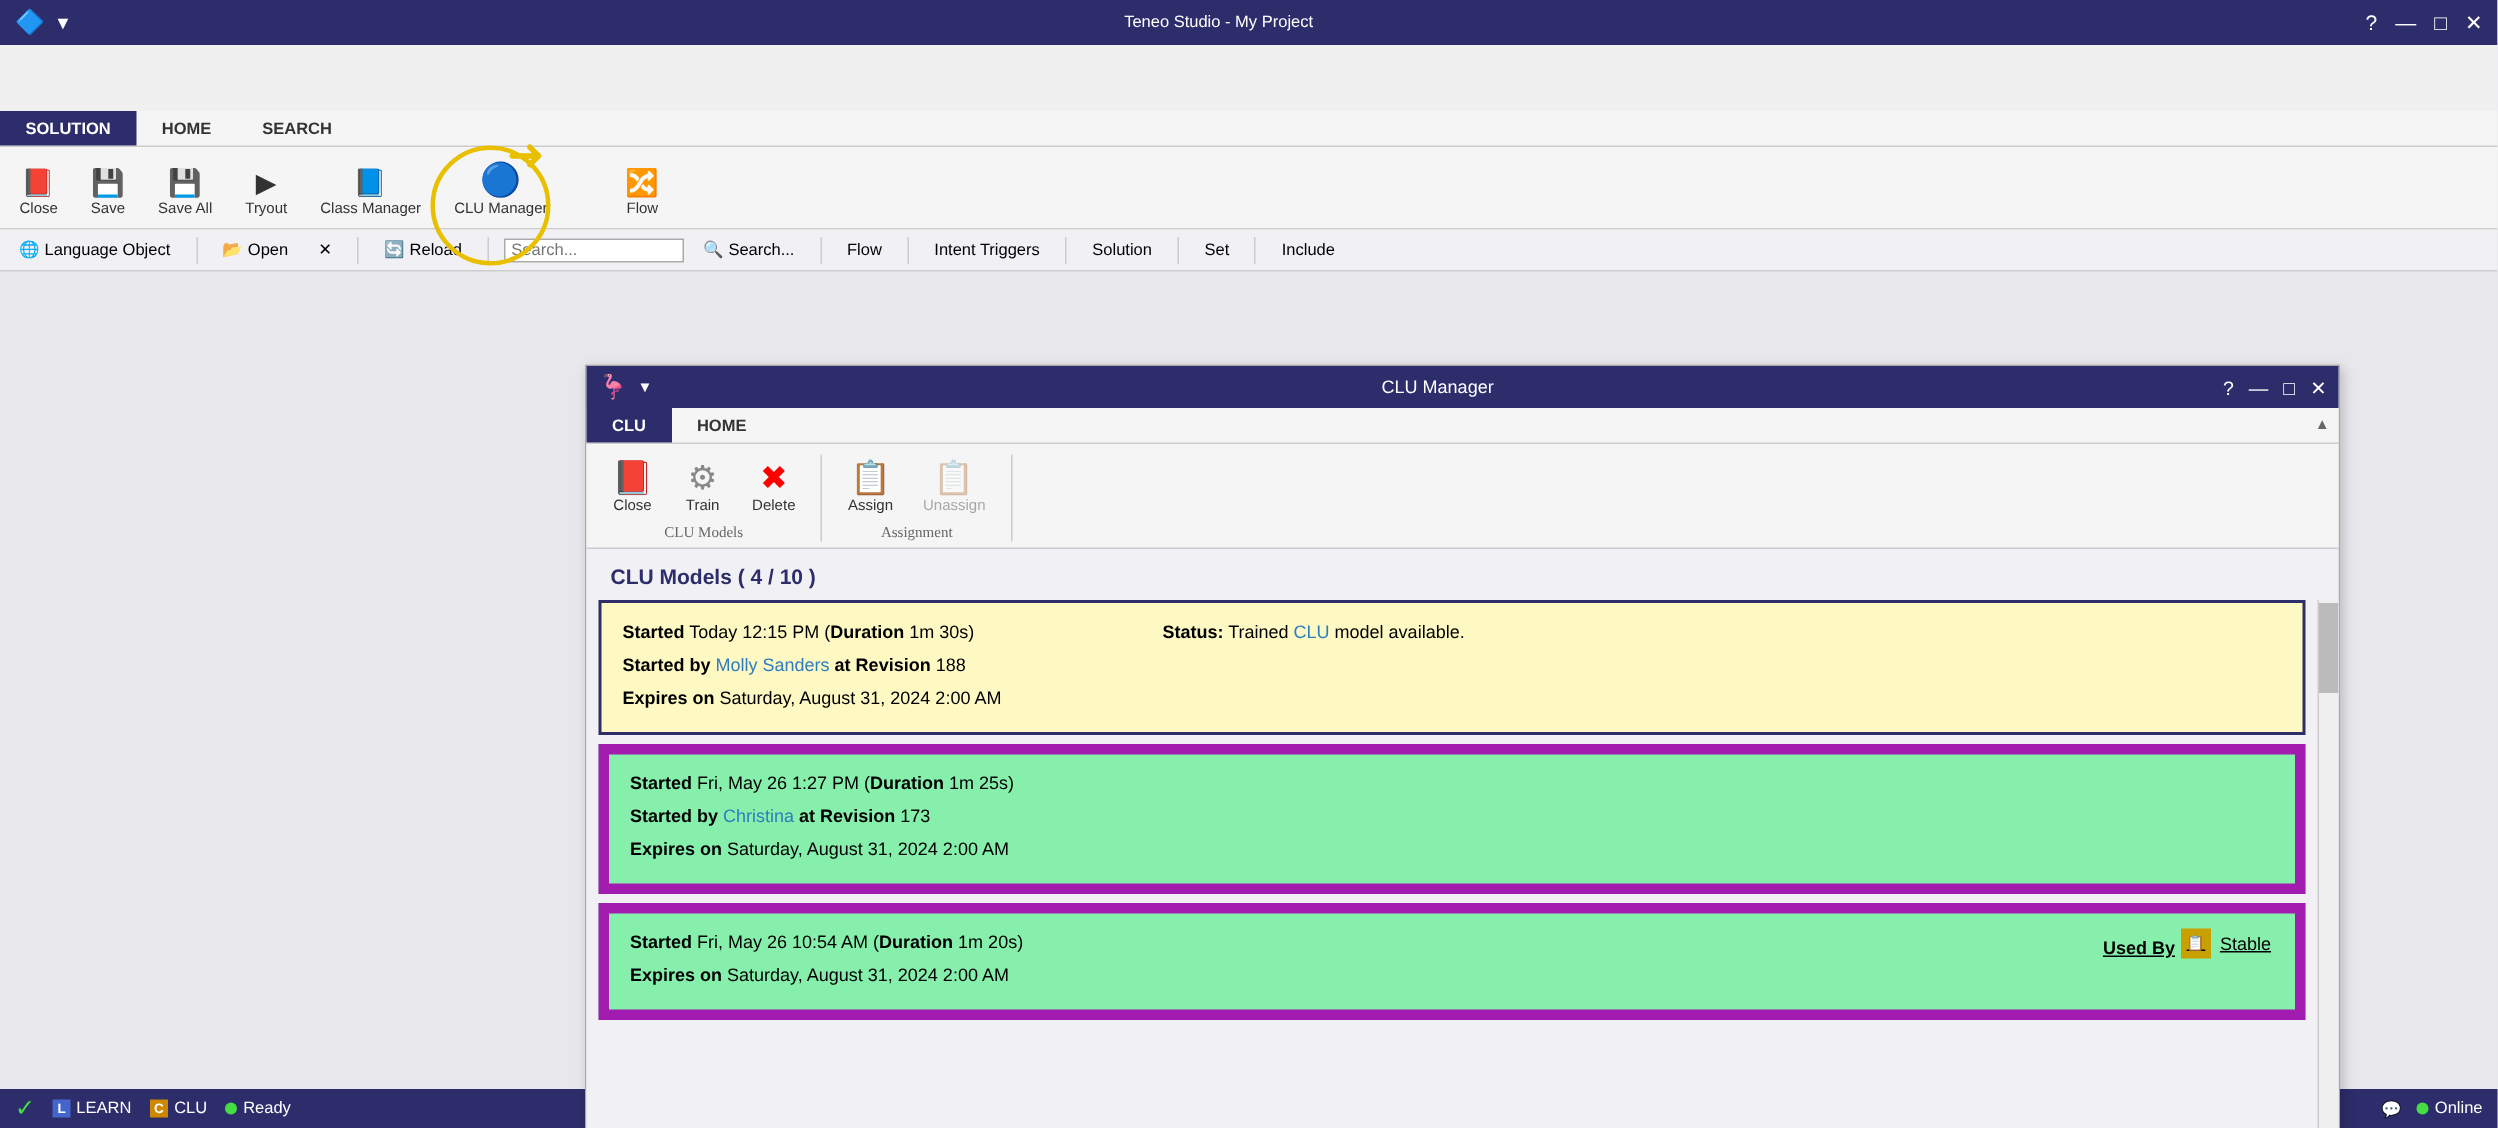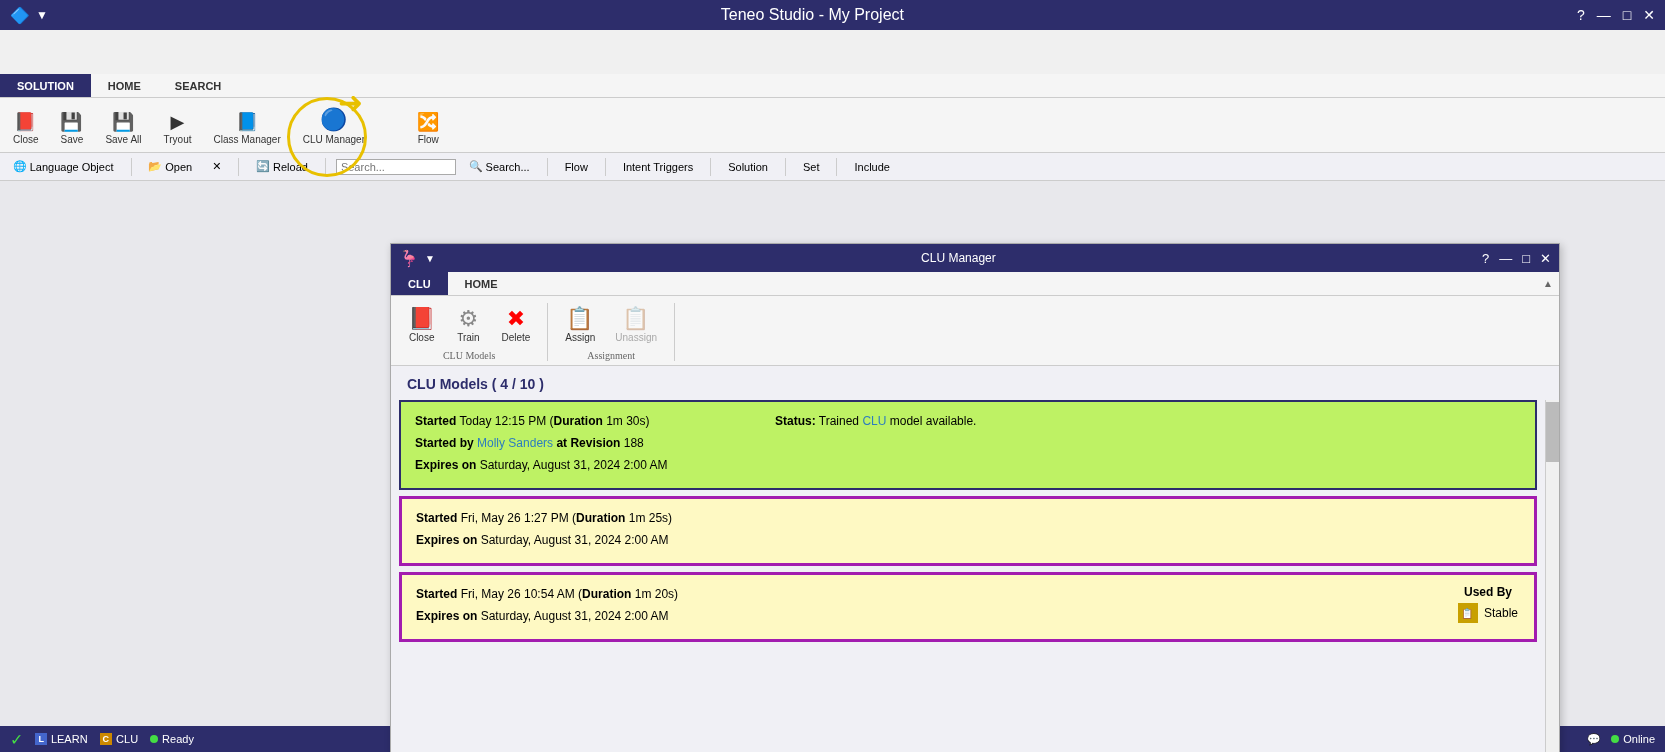--- a/index.html
+++ b/index.html
@@ -10,21 +10,21 @@
       background: #2d2d6b;
       color: white;
       height: 30px;
       display: flex;
       align-items: center;
       justify-content: space-between;
       padding: 0 10px;
       font-size: 12px;
     }
     .title-bar-left { display: flex; align-items: center; gap: 6px; }
-    .title-bar-center { flex: 1; text-align: center; font-size: 16px; }
+    .title-bar-center { flex: 1; text-align: center; font-size: 11px; }
     .title-bar-right { display: flex; gap: 12px; font-size: 14px; cursor: pointer; }
 
     
     .outer-app {
       display: flex;
       flex-direction: column;
       height: calc(752px - 30px);
       margin-top: 44px;
     }
     .outer-ribbon {
@@ -180,53 +180,54 @@
     .clu-models-list {
       flex: 1;
       overflow-y: auto;
       display: flex;
       flex-direction: column;
       padding: 0 8px;
       gap: 6px;
     }
 
     .model-card {
+      background: #86efac;
+      border: 7px solid #a21caf;
+      padding: 10px 14px;
+      display: flex;
+      gap: 0;
+    }
+    .model-card.selected {
       background: #fef9c3;
-      border: 3px solid #a21caf;
-      padding: 10px 14px;
-      display: flex;
-      gap: 0;
-    }
-    .model-card.selected {
-      background: #bef264;
       border: 2px solid #2d2d6b;
     }
     .model-card-left {
       flex: 0 0 340px;
     }
     .model-card-right {
       flex: 1;
       padding-left: 20px;
     }
     .model-card .row {
       margin-bottom: 4px;
       line-height: 1.5;
       font-size: 12px;
     }
     .model-card .bold { font-weight: 700; }
     .model-card .link { color: #2d7dbf; }
     .model-card .status-label { font-weight: 700; }
 
     .used-by {
       display: flex;
-      flex-direction: column;
-      align-items: center;
+      flex-direction: row;
+      align-items: flex-end;
       gap: 4px;
       font-weight: 700;
       font-size: 12px;
+      text-decoration: underline;
     }
     .used-by-item {
       display: flex;
       align-items: center;
       gap: 6px;
       font-weight: normal;
     }
     .used-by-icon {
       width: 20px;
       height: 20px;
@@ -545,20 +546,23 @@
                 </div>
               </div>
             </div>
 
             <div class="model-card">
               <div class="model-card-left">
                 <div class="row">
                   <span class="bold">Started</span> Fri, May 26 1:27 PM (<span class="bold">Duration</span> 1m 25s)
                 </div>
                 <div class="row">
+                  <span class="bold">Started by</span> <span class="link">Christina</span> <span class="bold">at Revision</span> 173
+                </div>
+                <div class="row">
                   <span class="bold">Expires on</span> Saturday, August 31, 2024 2:00 AM
                 </div>
               </div>
               <div class="model-card-right"></div>
             </div>
 
             <div class="model-card" style="position:relative;">
               <div class="model-card-left">
                 <div class="row">
                   <span class="bold">Started</span> Fri, May 26 10:54 AM (<span class="bold">Duration</span> 1m 20s)

